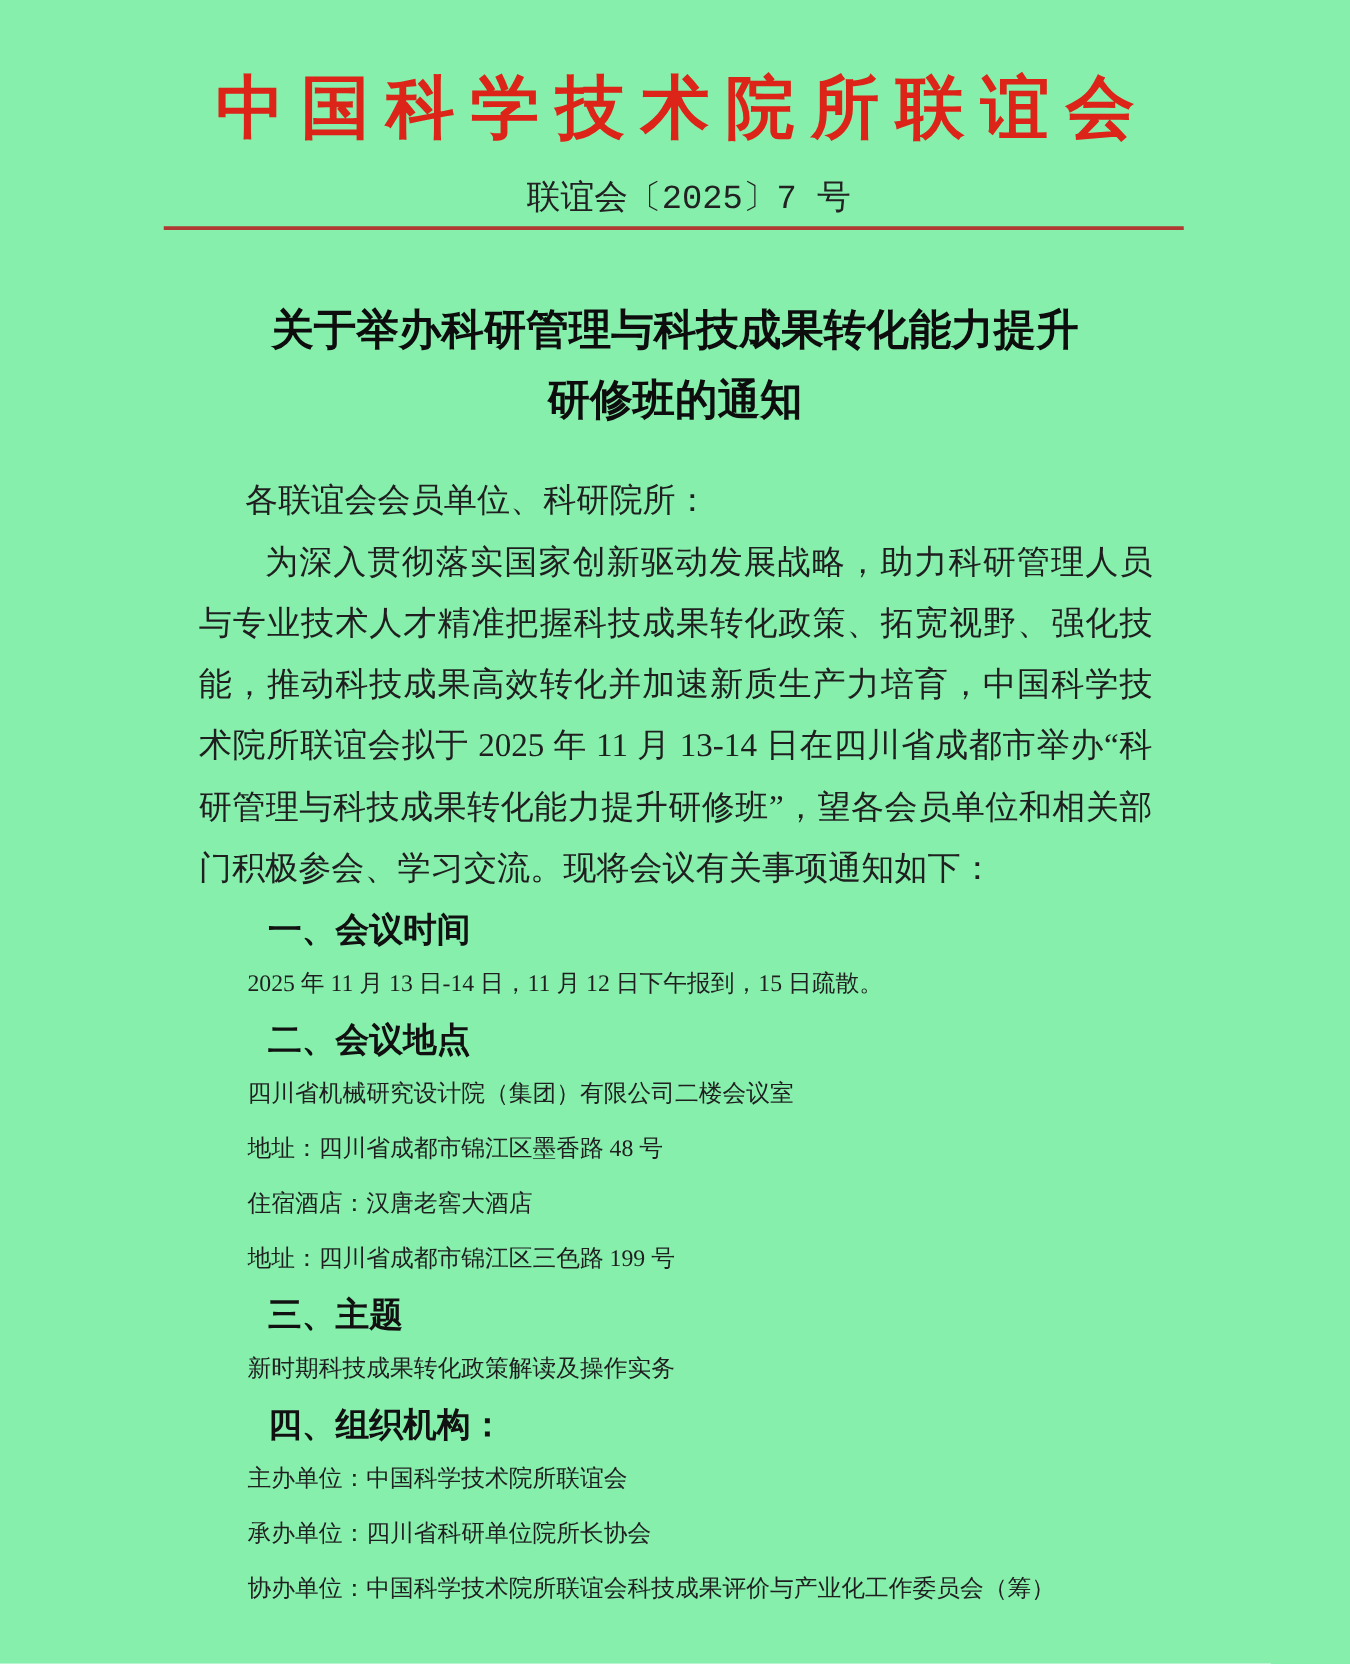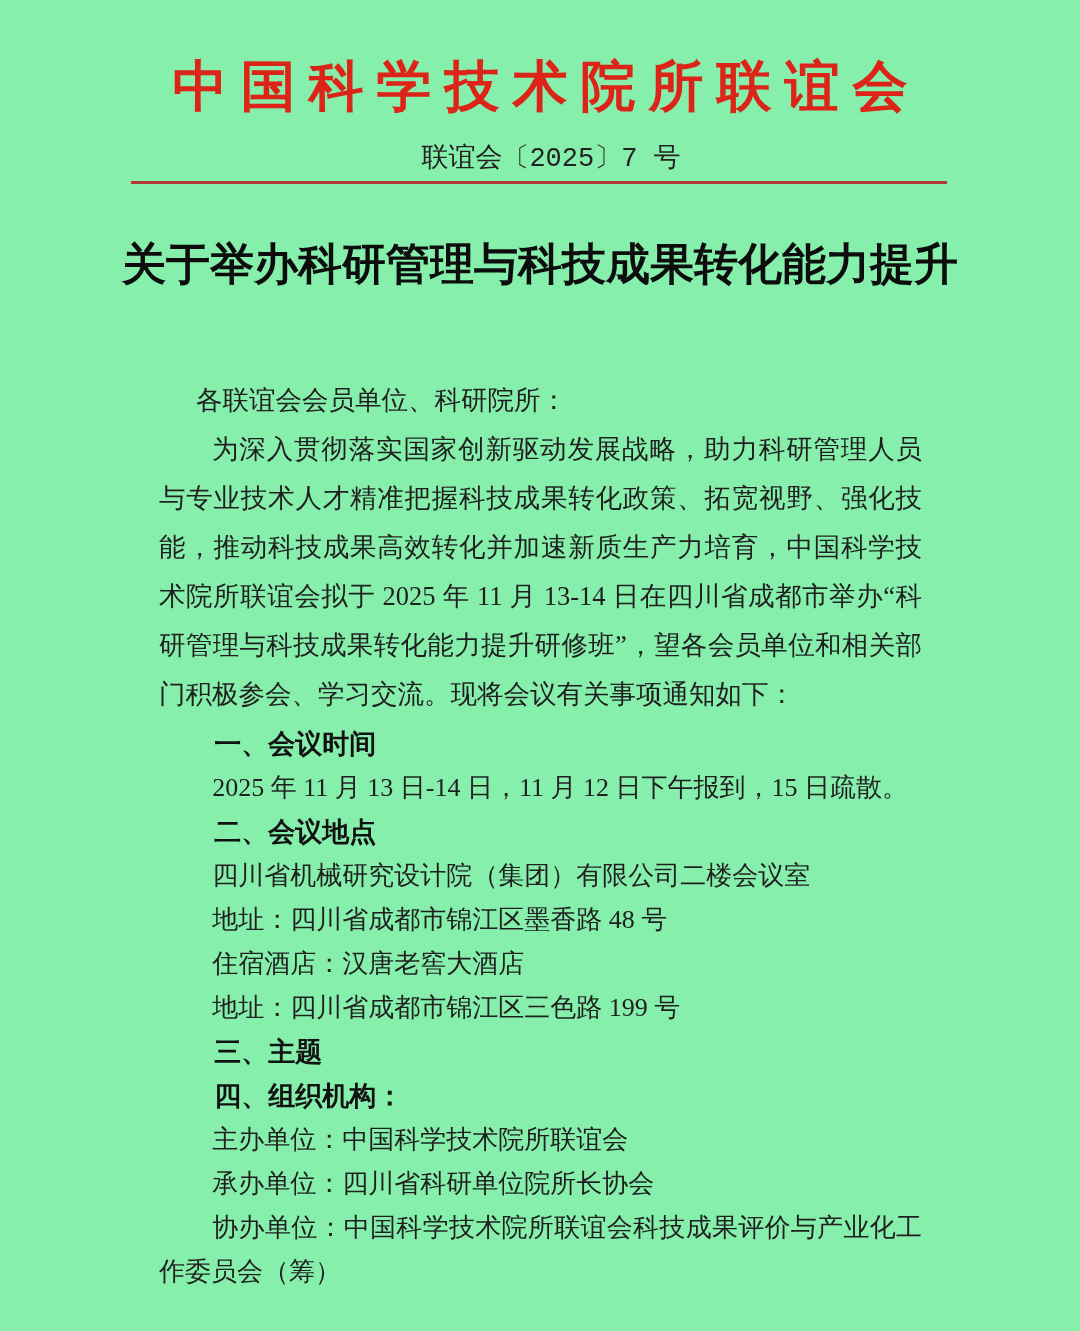--- a/index.html
+++ b/index.html
@@ -48,21 +48,21 @@
     height: 3px;
     background: #b03a32;
   }
   .doc-title {
     position: absolute;
     top: 236px;
     left: 0;
     width: 1080px;
     text-align: center;
     font-family: "Liberation Sans", "DejaVu Sans", sans-serif;
-    font-size: 44px;
+    font-size: 34px;
     font-weight: bold;
     line-height: 56px;
     color: #0d0d0d;
   }
   .body-block {
     position: absolute;
     top: 376px;
     left: 159px;
     width: 763px;
     font-size: 26.5px;
@@ -81,59 +81,61 @@
   }
   .sec-heading {
     font-family: Liberation Sans, sans-serif;
     font-weight: bold;
     font-size: 27px;
     line-height: 44px;
     text-indent: 2.05em;
     color: #111111;
   }
   .sec-line {
-    font-size: 26px;
+    font-size: 19px;
     line-height: 44px;
     text-indent: 2.05em;
     text-align: justify;
   }
 </style>
 </head>
 <body>
 
 <div class="page">
 
   <div class="org-name">中国科学技术院所联谊会</div>
 
   <div class="doc-number">联谊会〔2025〕7 号</div>
 
   <div class="red-rule"></div>
 
   <div class="doc-title">
     <div>关于举办科研管理与科技成果转化能力提升</div>
+    <div>研修班的通知</div>
   </div>
 
   <div class="body-block">
 
     <div class="salutation">各联谊会会员单位、科研院所：</div>
 
     <div class="intro">为深入贯彻落实国家创新驱动发展战略，助力科研管理人员与专业技术人才精准把握科技成果转化政策、拓宽视野、强化技能，推动科技成果高效转化并加速新质生产力培育，中国科学技术院所联谊会拟于 2025 年 11 月 13-14 日在四川省成都市举办“科研管理与科技成果转化能力提升研修班”，望各会员单位和相关部门积极参会、学习交流。现将会议有关事项通知如下：</div>
 
     <div class="sections">
 
       <div class="sec-heading">一、会议时间</div>
       <div class="sec-line">2025 年 11 月 13 日-14 日，11 月 12 日下午报到，15 日疏散。</div>
 
       <div class="sec-heading">二、会议地点</div>
       <div class="sec-line">四川省机械研究设计院（集团）有限公司二楼会议室</div>
       <div class="sec-line">地址：四川省成都市锦江区墨香路 48 号</div>
       <div class="sec-line">住宿酒店：汉唐老窖大酒店</div>
       <div class="sec-line">地址：四川省成都市锦江区三色路 199 号</div>
 
       <div class="sec-heading">三、主题</div>
+      <div class="sec-line">新时期科技成果转化政策解读及操作实务</div>
 
       <div class="sec-heading">四、组织机构：</div>
       <div class="sec-line">主办单位：中国科学技术院所联谊会</div>
       <div class="sec-line">承办单位：四川省科研单位院所长协会</div>
       <div class="sec-line">协办单位：中国科学技术院所联谊会科技成果评价与产业化工作委员会（筹）</div>
 
     </div>
   </div>
 </div>
 

